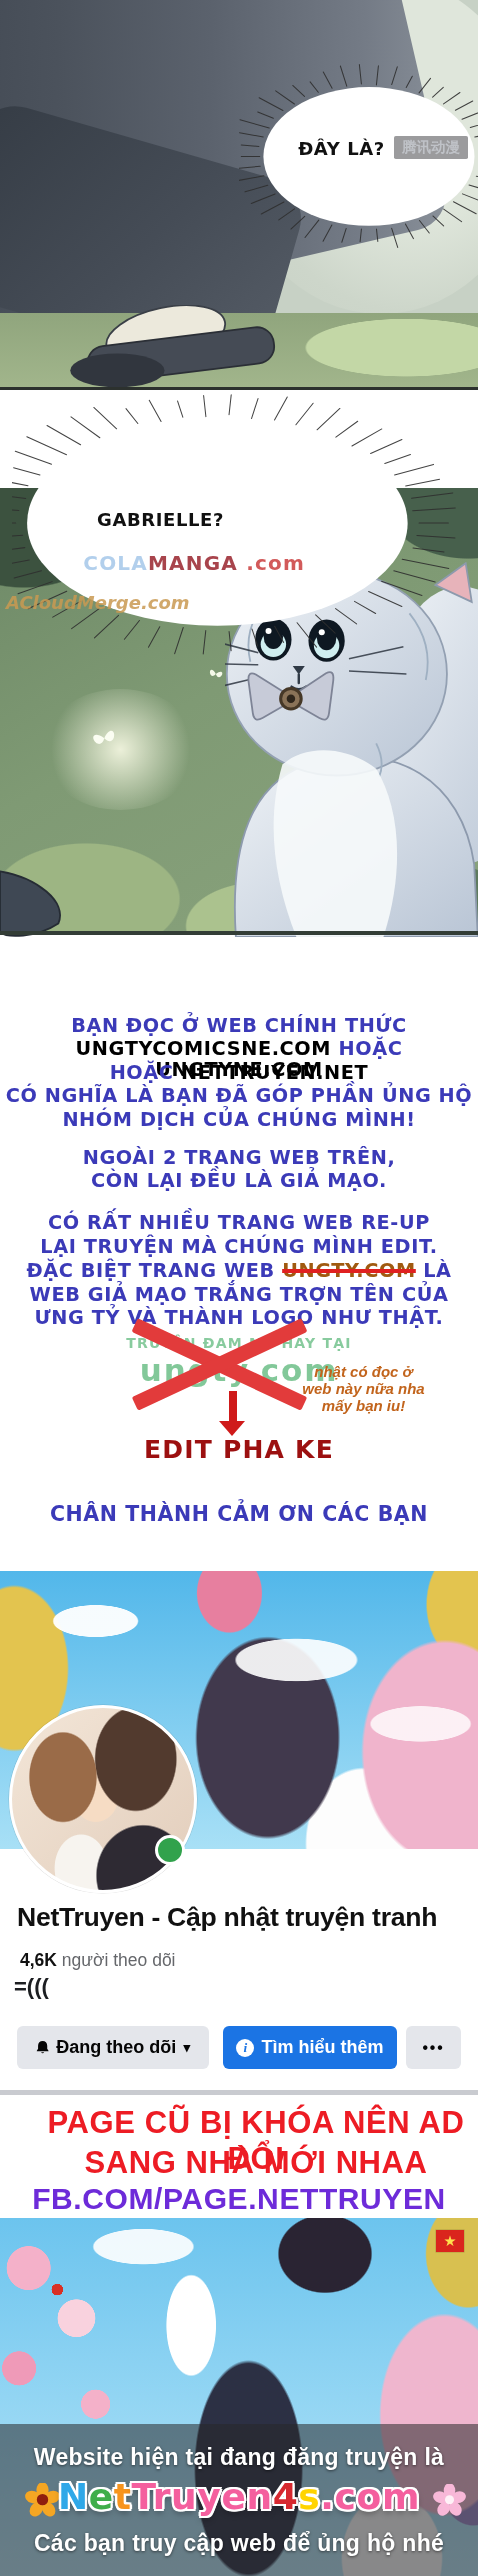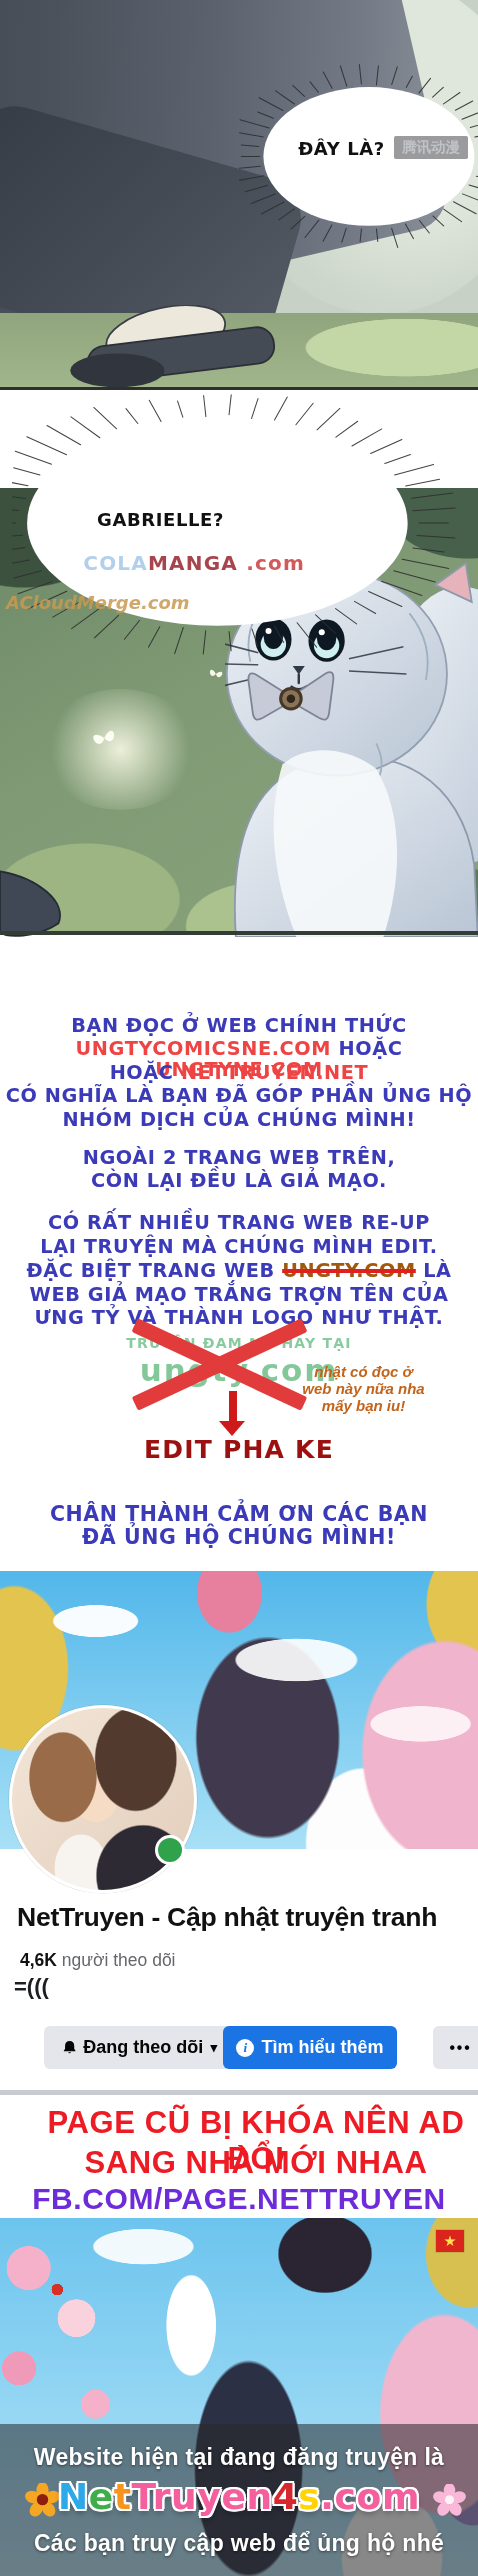--- a/index.html
+++ b/index.html
@@ -41,21 +41,21 @@
   .p2-border{left:0;top:931px;width:478px;height:4.2px;background:#333d36;}
   .glow{left:42px;top:689px;width:157px;height:121px;border-radius:50%;
         background:radial-gradient(circle, rgba(255,255,235,.85) 0%, rgba(255,255,235,0) 70%);}
   .wm-cola{left:3px;top:551px;width:302px;font-size:20px;font-weight:bold;letter-spacing:1.2px;
            font-family:"DejaVu Sans",sans-serif;text-align:right;}
   .wm-acloud{left:6px;top:575px;width:302px;font-size:18px;font-weight:bold;font-style:italic;
              color:#c99a52;opacity:.85;text-align:left;font-family:"DejaVu Sans",sans-serif;margin-top:17px;}
 
   
   .nline{font-size:19.3px;letter-spacing:0.6px;color:#3b3ab8;line-height:1.1;}
-  .nred{color:#ef4444;}
+  .nred{color:#000000;}
   .nstrike{color:#a05a10;text-decoration:line-through;text-decoration-color:#e02020;text-decoration-thickness:3.6px;}
   .fake-logo1{top:1335px;font-size:14px;color:#7cc694;letter-spacing:1.2px;opacity:.9;
               text-shadow:-1.2px -1.2px 0 #fff,1.2px -1.2px 0 #fff,-1.2px 1.2px 0 #fff,1.2px 1.2px 0 #fff;}
   .fake-logo2{top:1352px;font-size:31px;color:#7cc694;letter-spacing:1.8px;opacity:.95;
               text-shadow:-1.8px -1.8px 0 #fff,1.8px -1.8px 0 #fff,-1.8px 1.8px 0 #fff,1.8px 1.8px 0 #fff;}
   .xbar{width:187px;height:14.5px;background:#e23b3b;border-radius:2.4px;left:126px;top:1357px;}
   .hw{left:300px;width:127px;text-align:center;font-size:15px;font-weight:bold;font-style:italic;color:#c2641c;}
   .arrow-shaft{left:229px;top:1391px;width:7.9px;height:31px;background:#cf1a1a;}
   .arrow-head{left:219px;top:1421px;width:0;height:0;border-left:13.3px solid transparent;
               border-right:13.3px solid transparent;border-top:15.7px solid #cf1a1a;}
@@ -85,21 +85,21 @@
       radial-gradient(ellipse 79px 85px at 72% 92%, #2e2a33 58%, rgba(46,42,51,0) 60%),
       radial-gradient(ellipse 45px 57px at 38% 88%, #f7f4ef 58%, rgba(247,244,239,0) 60%),
       linear-gradient(135deg,#f3e6d8,#e2cdbb);}
   .online-dot{left:155px;top:1835px;width:24px;height:24px;border-radius:50%;background:#31a24c;border:3.6px solid #fff;}
   .fb-title{left:17px;top:1902px;width:459px;font-size:26.6px;font-weight:800;color:#111;letter-spacing:-0.3px;}
   .fb-followers{left:20px;top:1950px;font-size:17.5px;color:#65676b;}
   .fb-followers b{color:#111;}
   .fb-caption{left:14px;top:1974px;font-size:22px;font-weight:600;color:#1c1e21;}
   .btn{top:2026px;height:43px;border-radius:6px;display:flex;align-items:center;justify-content:center;
        font-size:18px;font-weight:bold;color:#050505;box-sizing:border-box;}
-  .btn-gray{background:#e4e6eb;margin-left:27px;}
+  .btn-gray{background:#e4e6eb;}
   .btn-follow{left:17px;width:192px;gap:7.2px;}
   .btn-learn{left:223px;width:174px;background:#1b74e4;color:#fff;gap:7.2px;}
   .btn-more{left:406px;width:55px;font-size:15.7px;letter-spacing:1.8px;}
   .info-circle{width:18px;height:18px;border-radius:50%;background:#fff;color:#1b74e4;
                font-family:"Liberation Serif",serif;font-weight:bold;font-style:italic;font-size:13.3px;
                display:flex;align-items:center;justify-content:center;}
   .caret{font-size:13.3px;}
   .divider{left:0;top:2090px;width:478px;height:4.8px;background:#c9cbd0;}
 
   
@@ -246,21 +246,20 @@
   <div class="abs ctr comic fake-logo2">ungty.com</div>
   <div class="abs xbar" style="transform:rotate(25deg)"></div>
   <div class="abs xbar" style="transform:rotate(-25deg)"></div>
   <div class="abs hw" style="top:1363px">nhật có đọc ở</div>
   <div class="abs hw" style="top:1380px">web này nữa nha</div>
   <div class="abs hw" style="top:1397px">mấy bạn iu!</div>
   <div class="abs arrow-shaft"></div>
   <div class="abs arrow-head"></div>
   <div class="abs ctr comic logo-fake">EDIT PHA KE</div>
   <div class="abs ctr comic thanks" style="top:1502px">CHÂN THÀNH CẢM ƠN CÁC BẠN</div>
-  <div class="abs ctr comic thanks" style="top:1525px">ĐÃ ỦNG HỘ CHÚNG MÌNH!</div>
 
   <div class="abs cover"></div>
   <div class="abs avatar"></div>
   <div class="abs online-dot"></div>
   <div class="abs fb-title">NetTruyen - Cập nhật truyện tranh</div>
   <div class="abs fb-followers">
     <b>4,6K</b><span> người theo dõi</span>
   </div>
   <div class="abs fb-caption">=(((</div>
 

